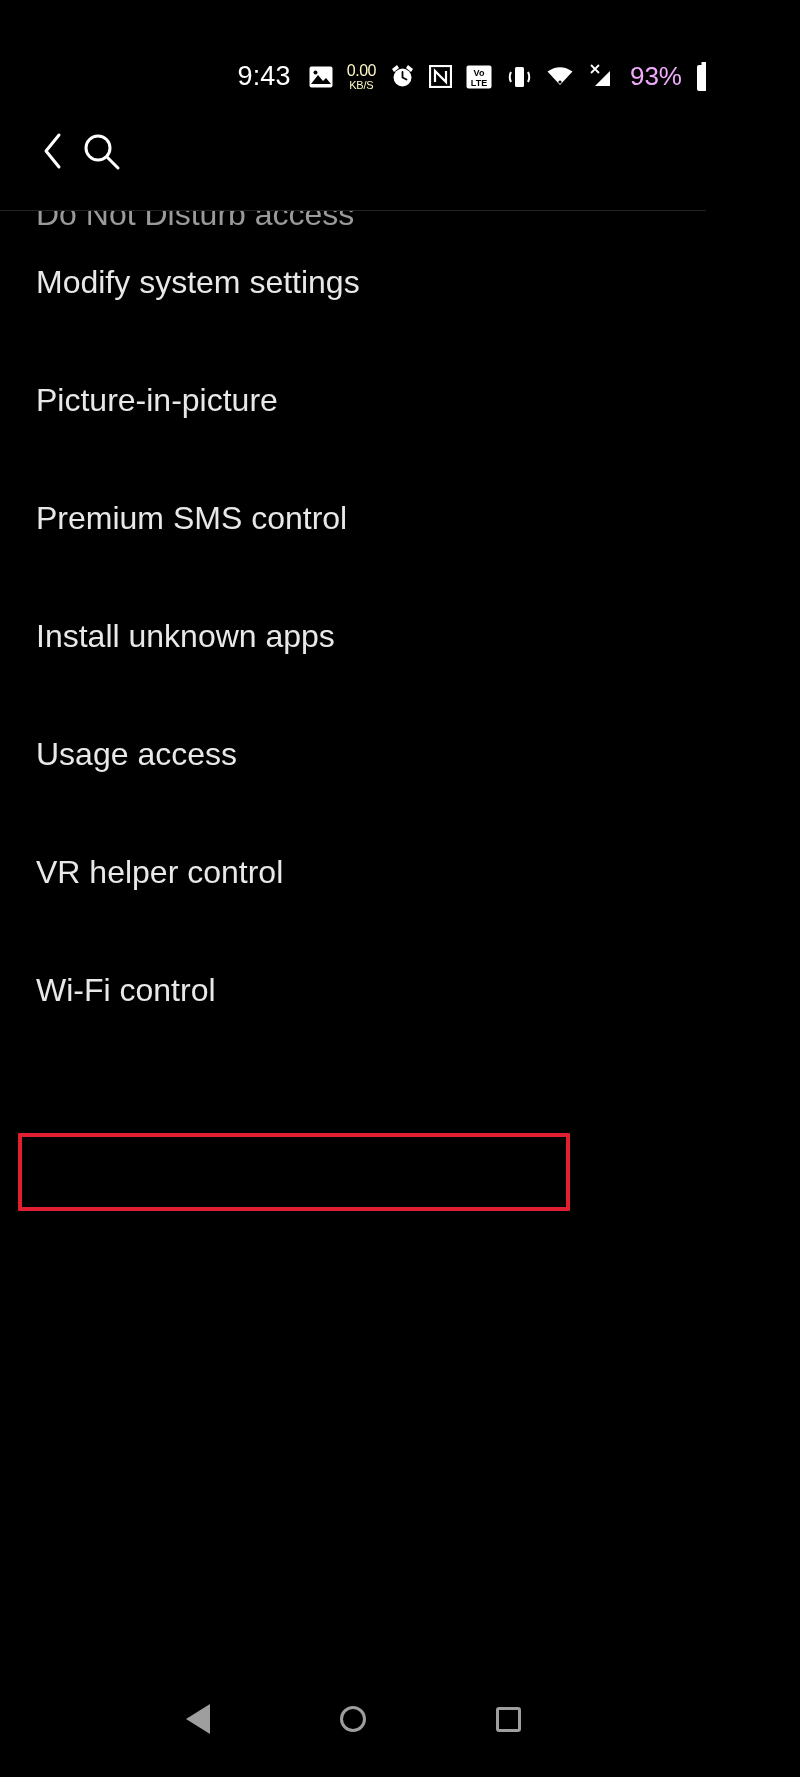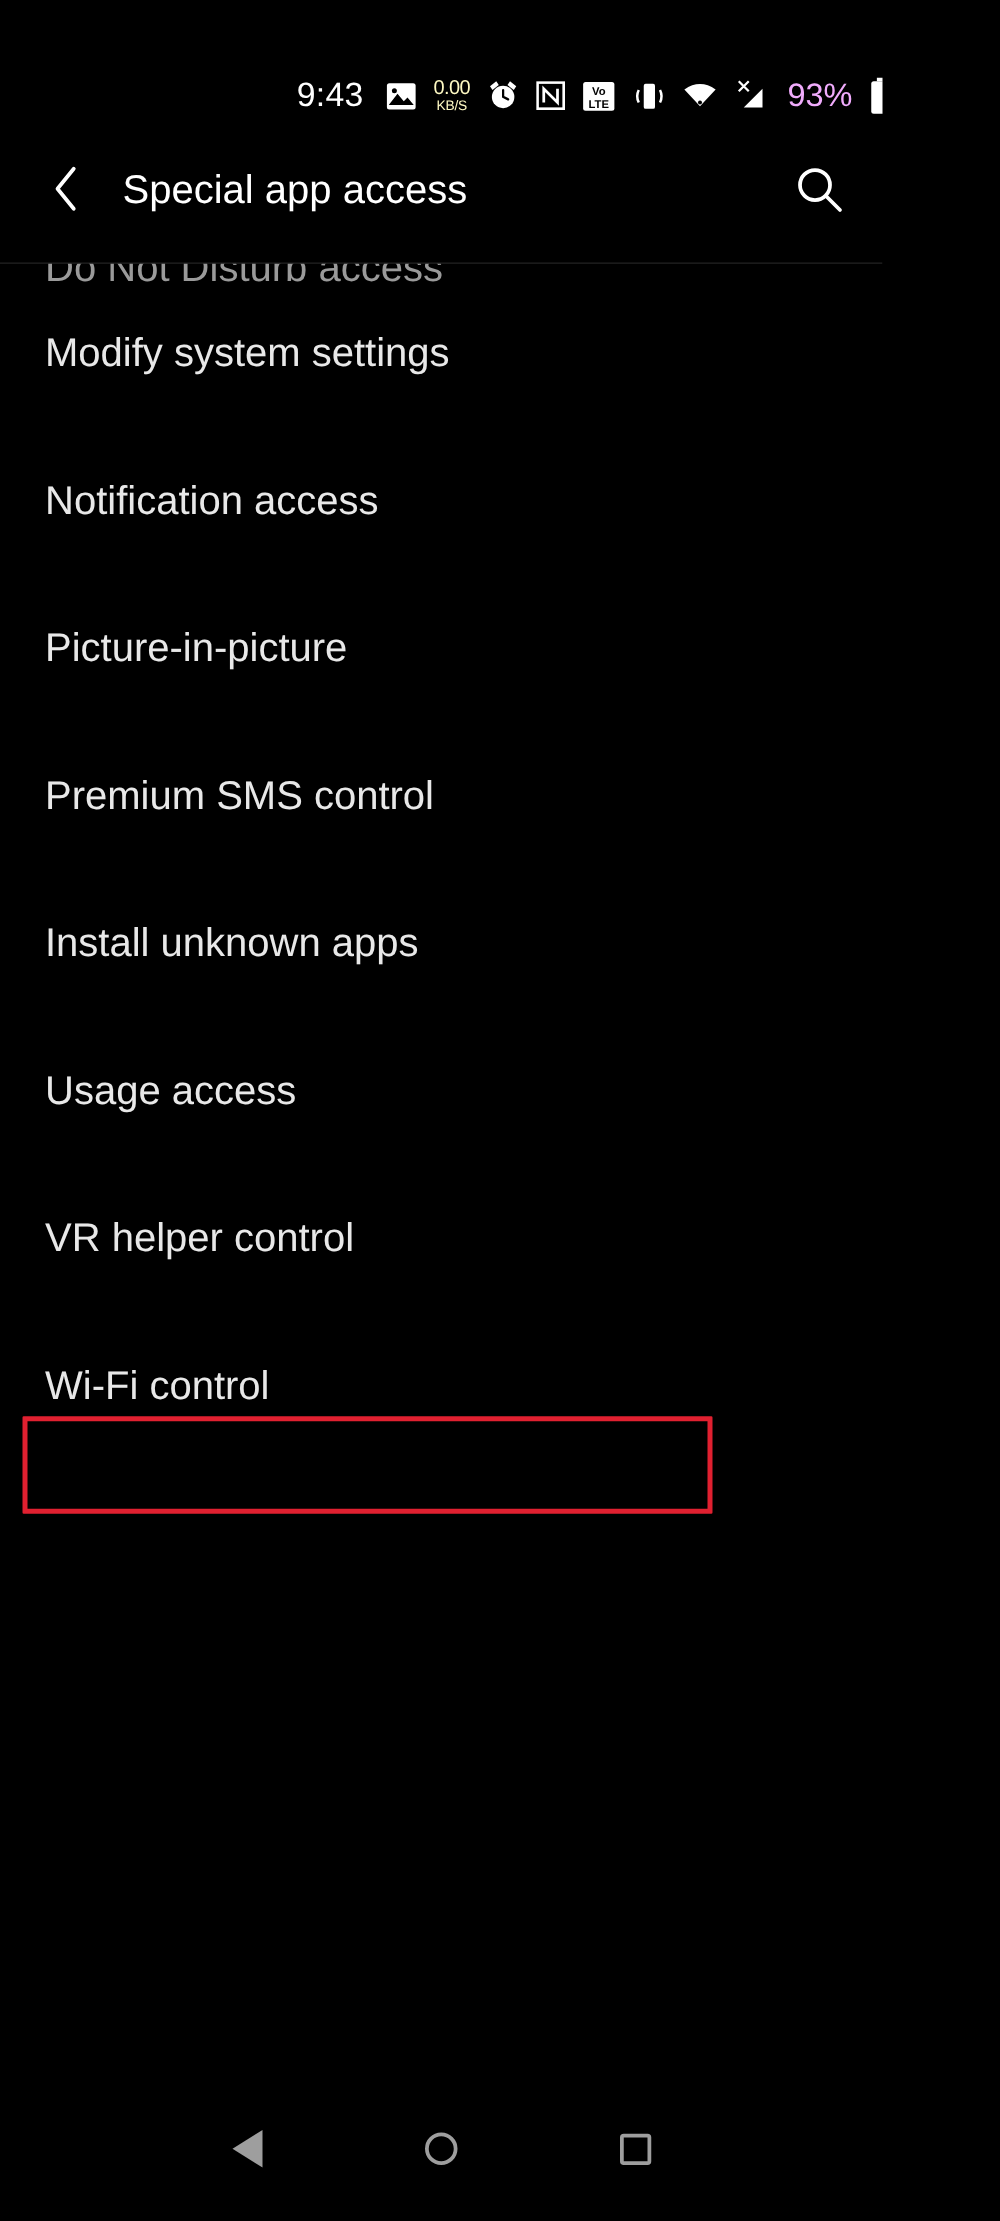--- a/index.html
+++ b/index.html
@@ -291,21 +291,20 @@
 
     </div>
   </div>
 
   <div class="app-bar">
     <div class="back-btn">
       <svg width="26" height="40" viewBox="0 0 26 40">
         <path d="M19 4 L6 20 L19 36" stroke="#ffffff" stroke-width="3" fill="none" stroke-linecap="round" stroke-linejoin="round"></path>
       </svg>
     </div>
-    <div class="page-title">Special app access</div>
     <div class="search-btn">
       <svg width="42" height="42" viewBox="0 0 42 42">
         <circle cx="18" cy="18" r="12" stroke="#ffffff" stroke-width="3" fill="none"></circle>
         <path d="M27 27 L38 38" stroke="#ffffff" stroke-width="3" stroke-linecap="round"></path>
       </svg>
     </div>
   </div>
 
   <div class="divider"></div>
 
@@ -313,23 +312,20 @@
 
     <div class="row partial">
       <div class="row-title">Do Not Disturb access</div>
     </div>
 
     <div class="row">
       <div class="row-title">Modify system settings</div>
     </div>
 
 
-    <div class="row">
-      <div class="row-title">Notification access</div>
-    </div>
 
     <div class="row">
       <div class="row-title">Picture-in-picture</div>
     </div>
 
     <div class="row">
       <div class="row-title">Premium SMS control</div>
     </div>
 
 

